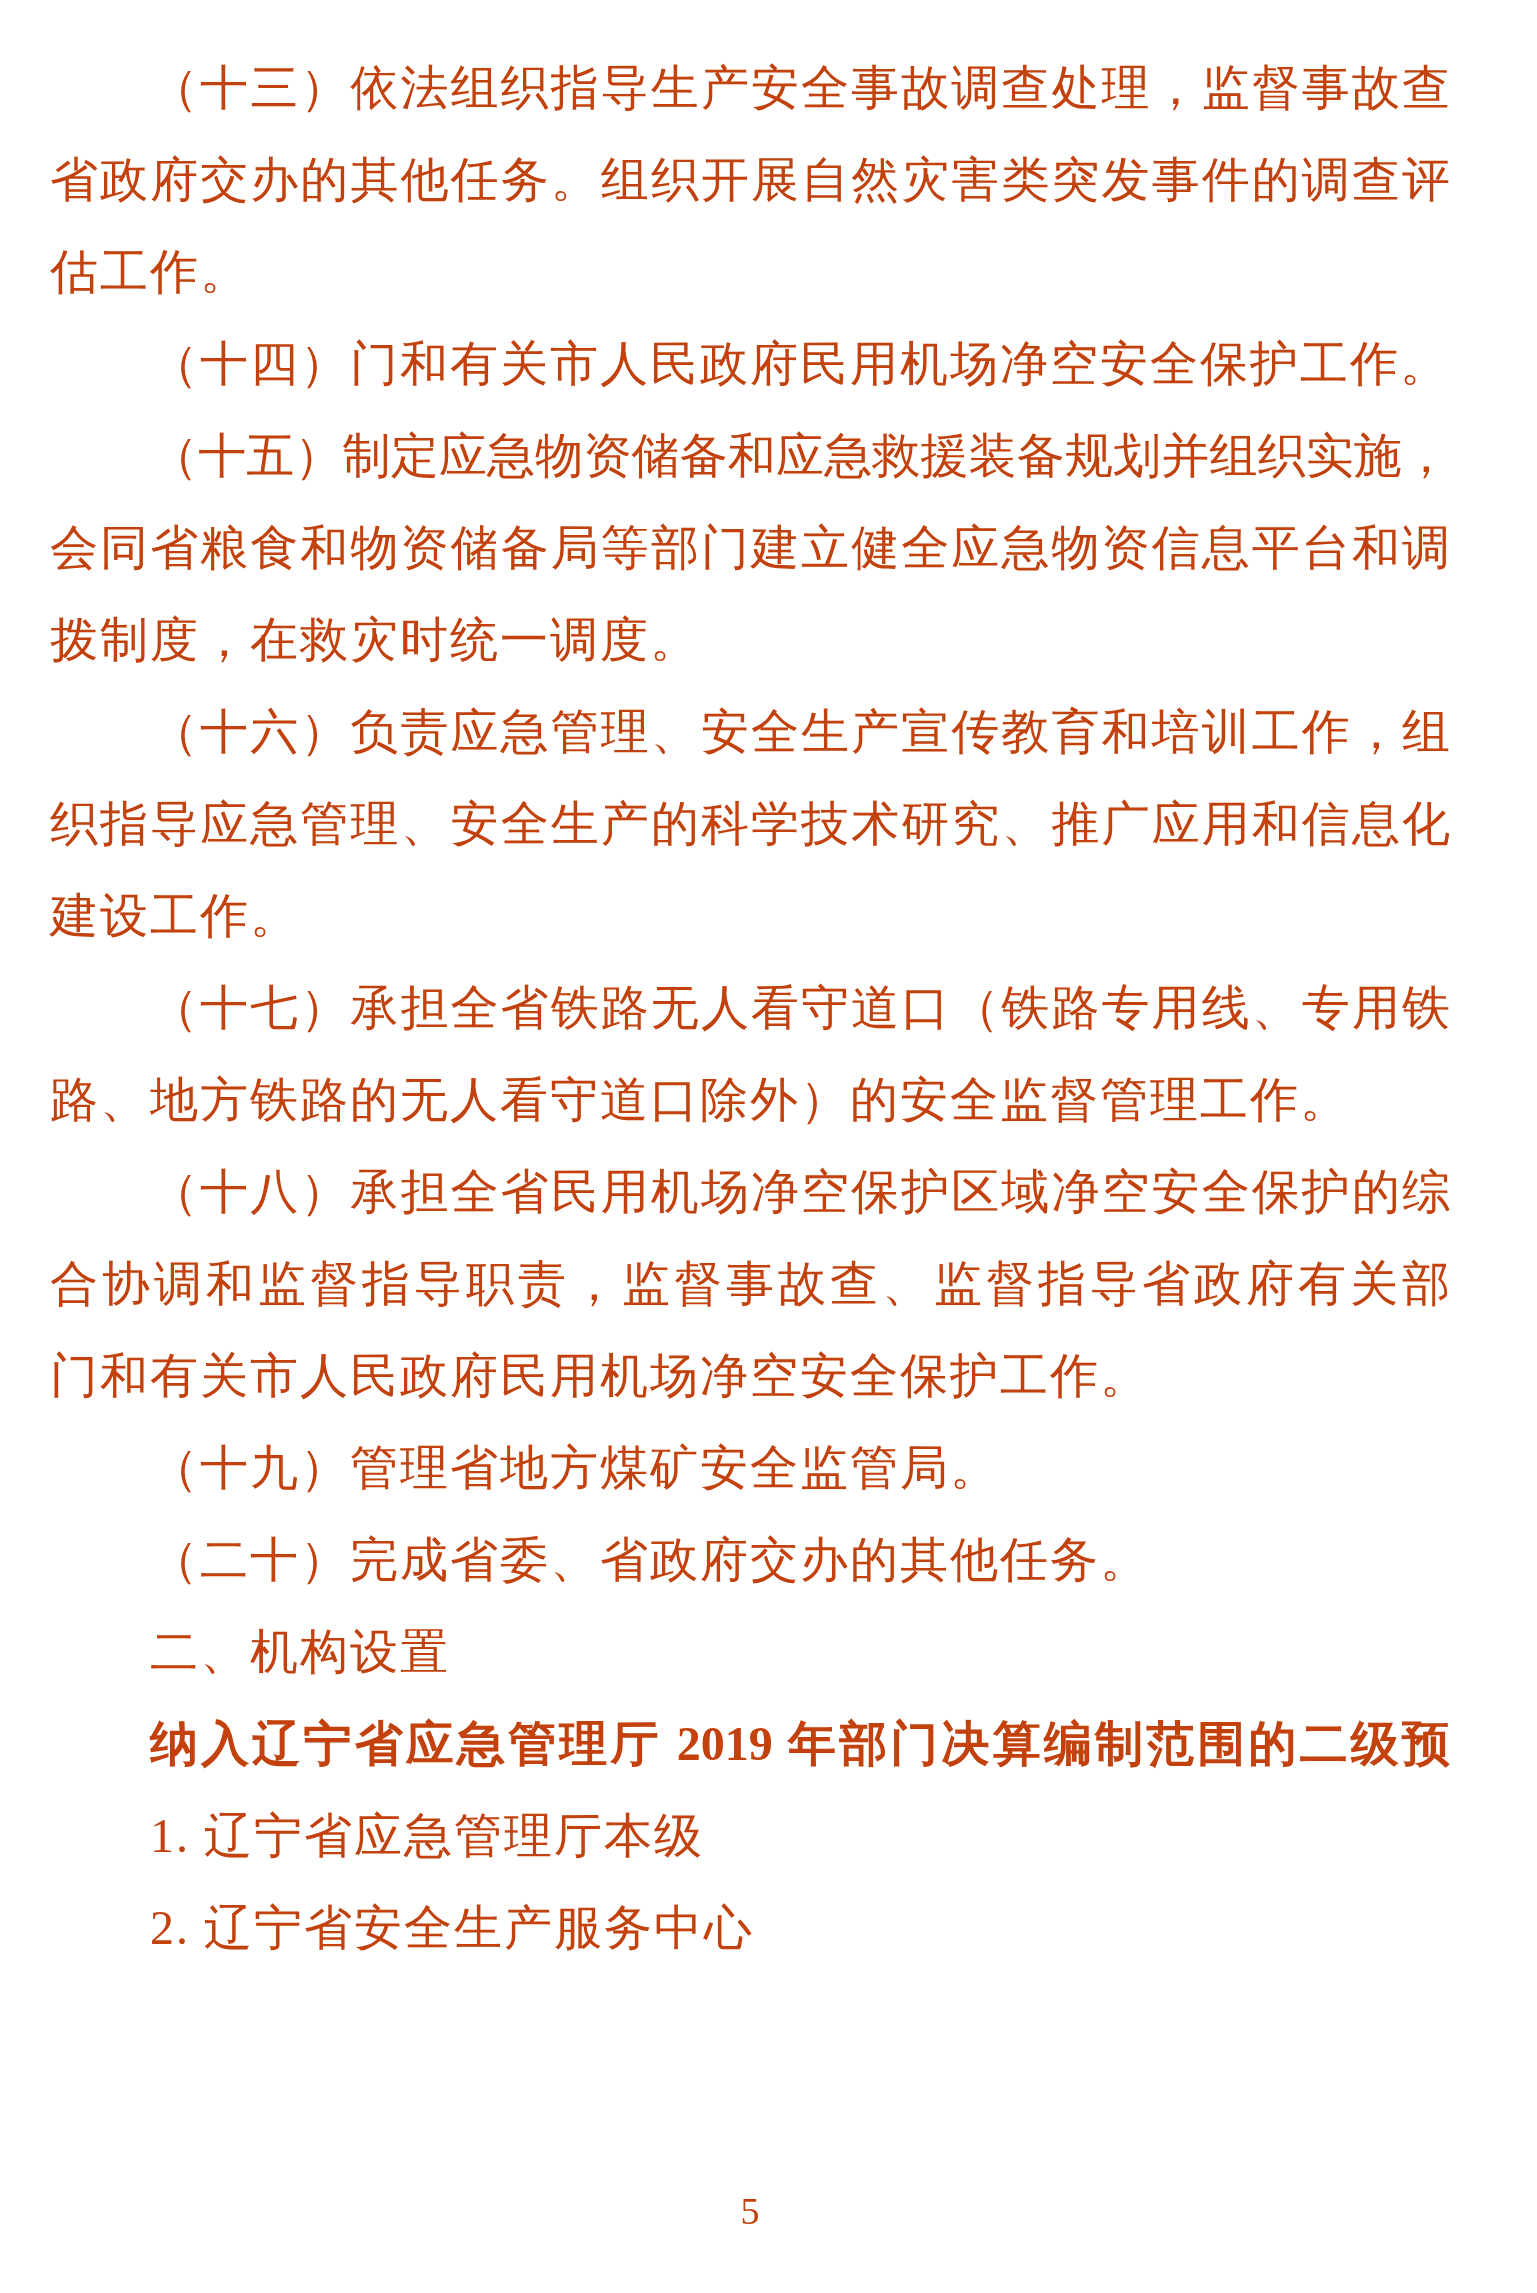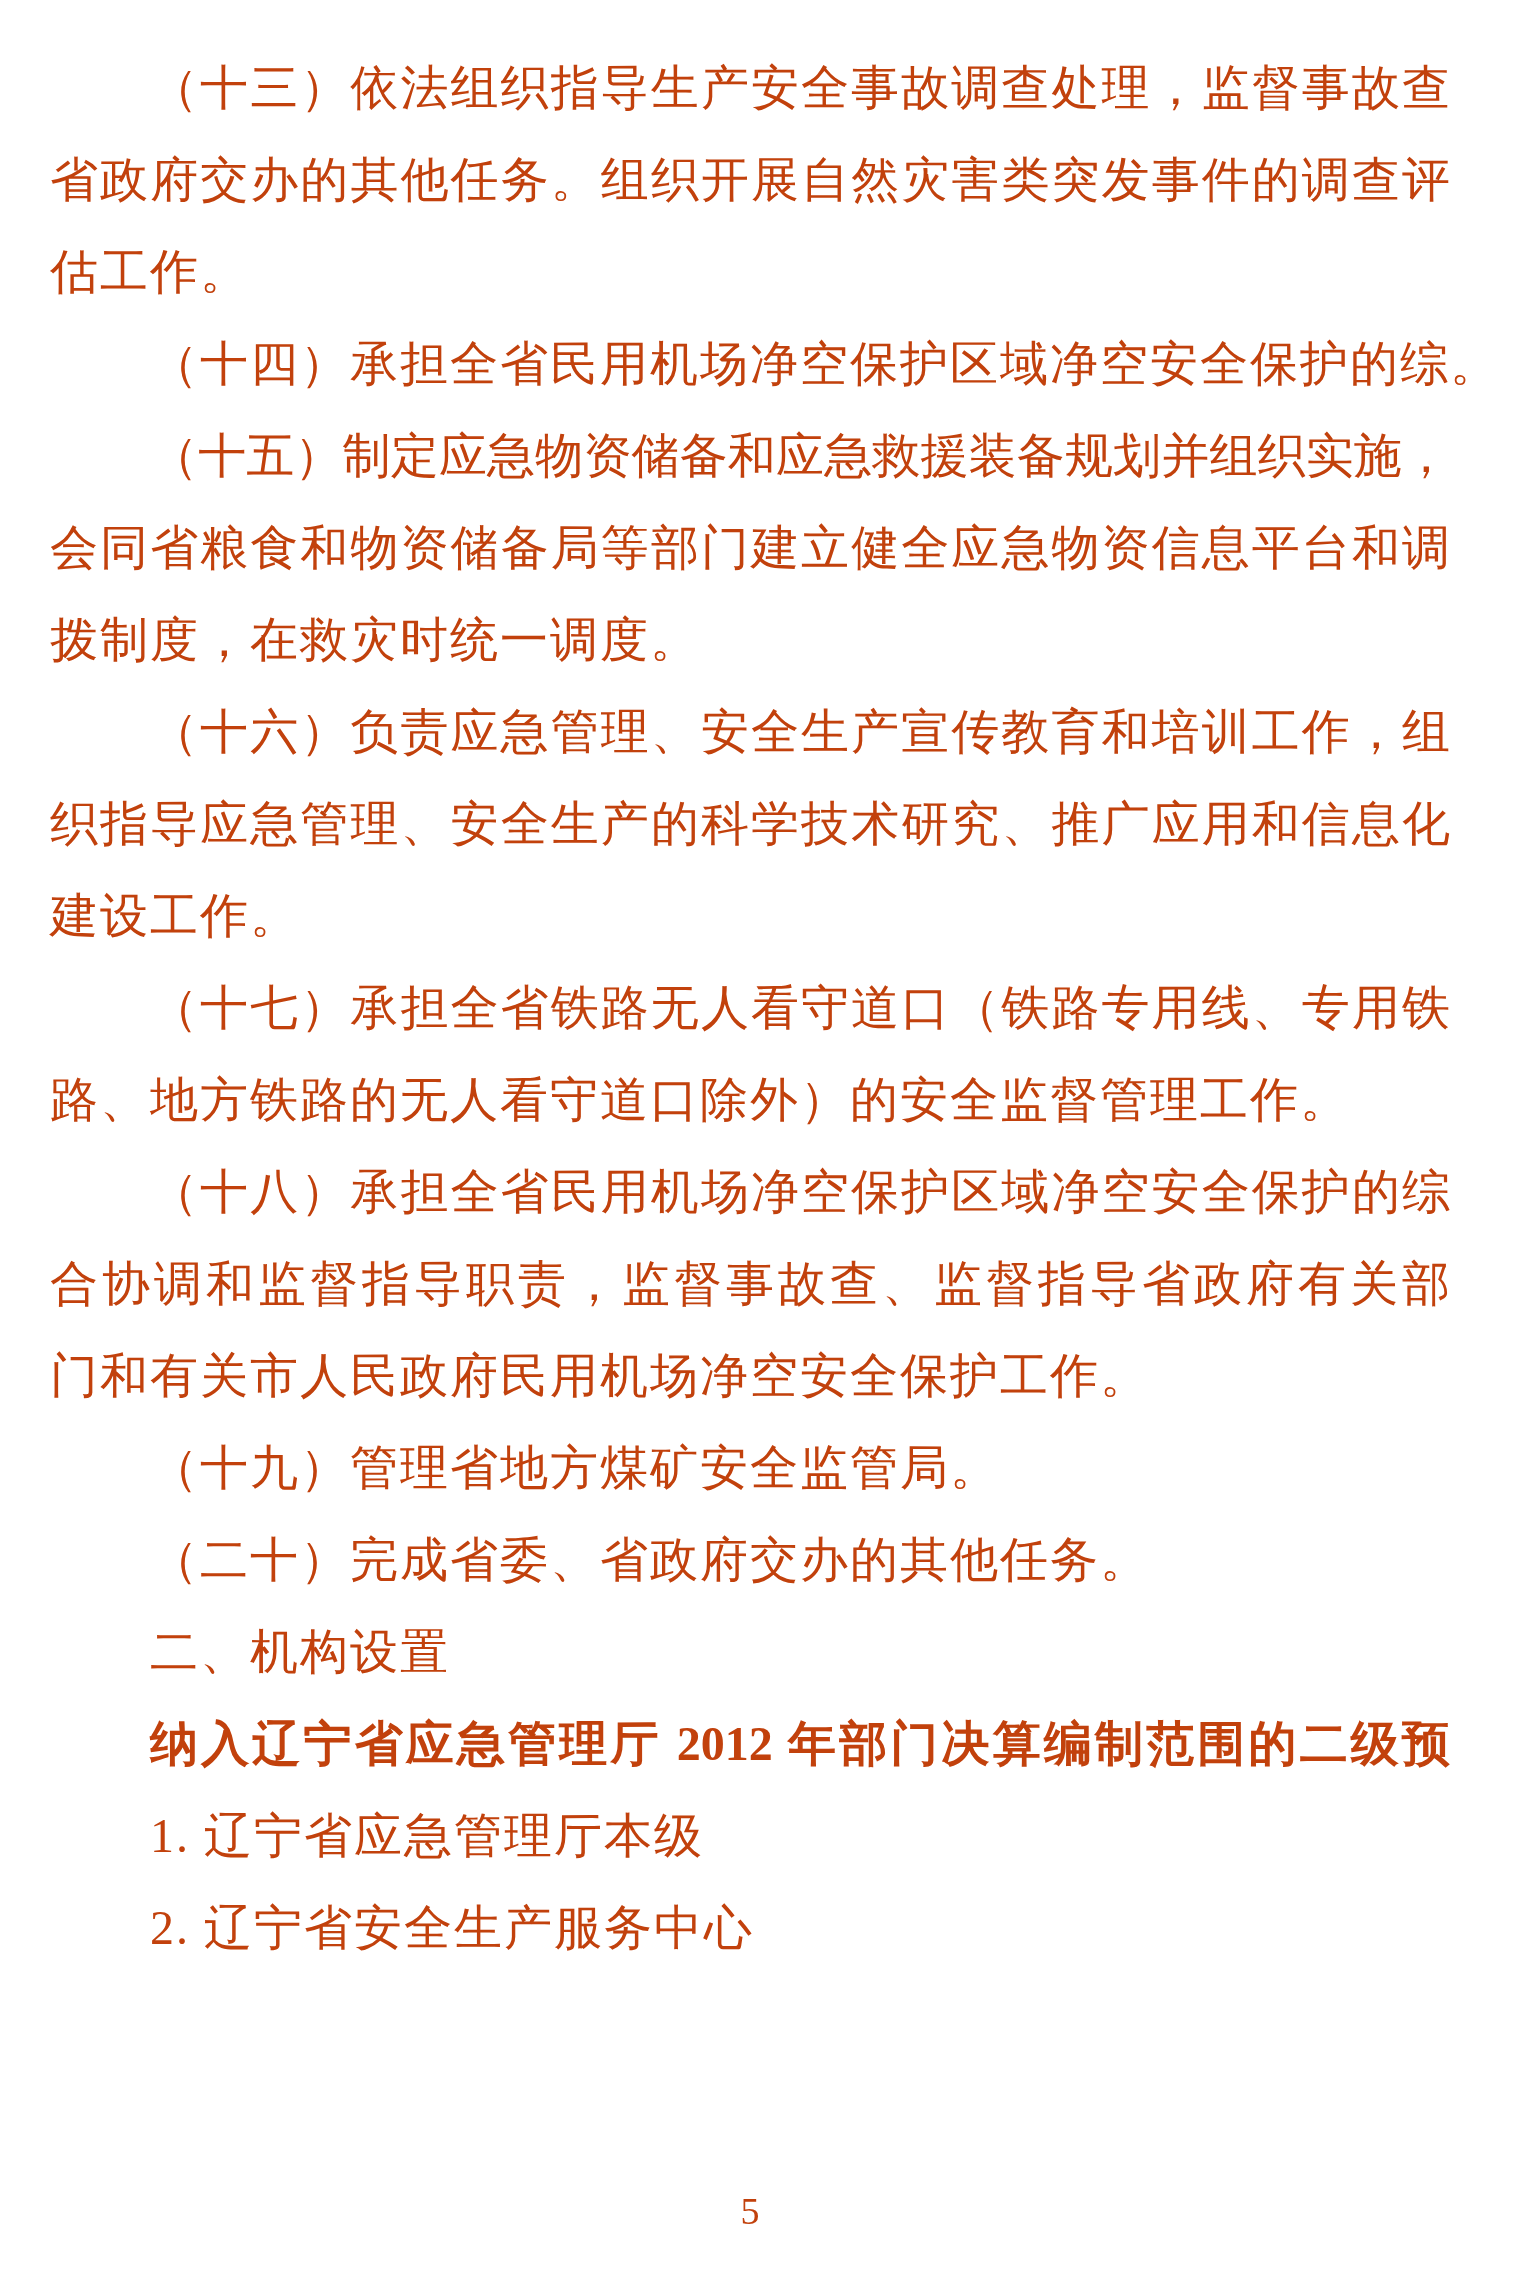--- a/index.html
+++ b/index.html
@@ -59,33 +59,33 @@
   }
 </style>
 </head>
 <body>
 
 <div class="page">
   <div class="text-block">
       <div class="line indent j">（十三）依法组织指导生产安全事故调查处理，监督事故查</div>
       <div class="line j">省政府交办的其他任务。组织开展自然灾害类突发事件的调查评</div>
       <div class="line">估工作。</div>
-      <div class="line indent">（十四）承担全省民用机场净空保护区域净空安全保护的综。</div>
+      <div class="line indent">（十四）门和有关市人民政府民用机场净空安全保护工作。</div>
       <div class="line indent j">（十五）制定应急物资储备和应急救援装备规划并组织实施，</div>
       <div class="line j">会同省粮食和物资储备局等部门建立健全应急物资信息平台和调</div>
       <div class="line">拨制度，在救灾时统一调度。</div>
       <div class="line indent j">（十六）负责应急管理、安全生产宣传教育和培训工作，组</div>
       <div class="line j">织指导应急管理、安全生产的科学技术研究、推广应用和信息化</div>
       <div class="line">建设工作。</div>
       <div class="line indent j">（十七）承担全省铁路无人看守道口（铁路专用线、专用铁</div>
       <div class="line">路、地方铁路的无人看守道口除外）的安全监督管理工作。</div>
       <div class="line indent j">（十八）承担全省民用机场净空保护区域净空安全保护的综</div>
       <div class="line j">合协调和监督指导职责，监督事故查、监督指导省政府有关部</div>
       <div class="line">门和有关市人民政府民用机场净空安全保护工作。</div>
       <div class="line indent">（十九）管理省地方煤矿安全监管局。</div>
       <div class="line indent">（二十）完成省委、省政府交办的其他任务。</div>
       <div class="line indent b h">二、机构设置</div>
-      <div class="line indent j b">纳入辽宁省应急管理厅 2012 年部门决算编制范围的二级预</div>
+      <div class="line indent j b">纳入辽宁省应急管理厅 2019 年部门决算编制范围的二级预</div>
       <div class="line indent">1. 辽宁省应急管理厅本级</div>
       <div class="line indent">2. 辽宁省安全生产服务中心</div>
     </div>
   <div class="page-number">5</div>
 </div>
 
 </body></html>

